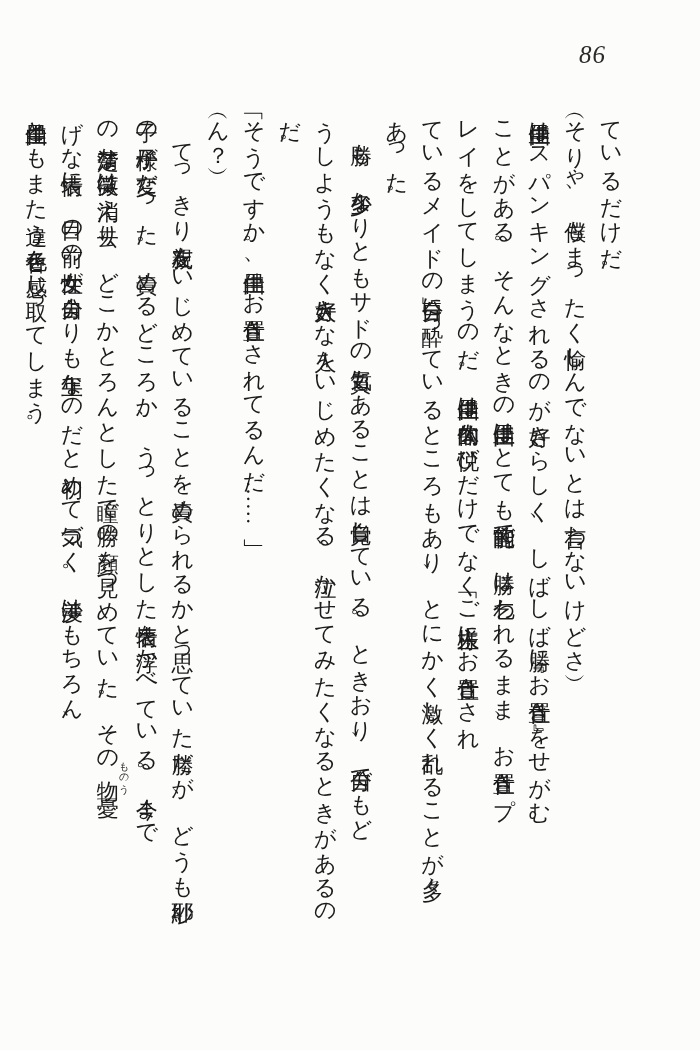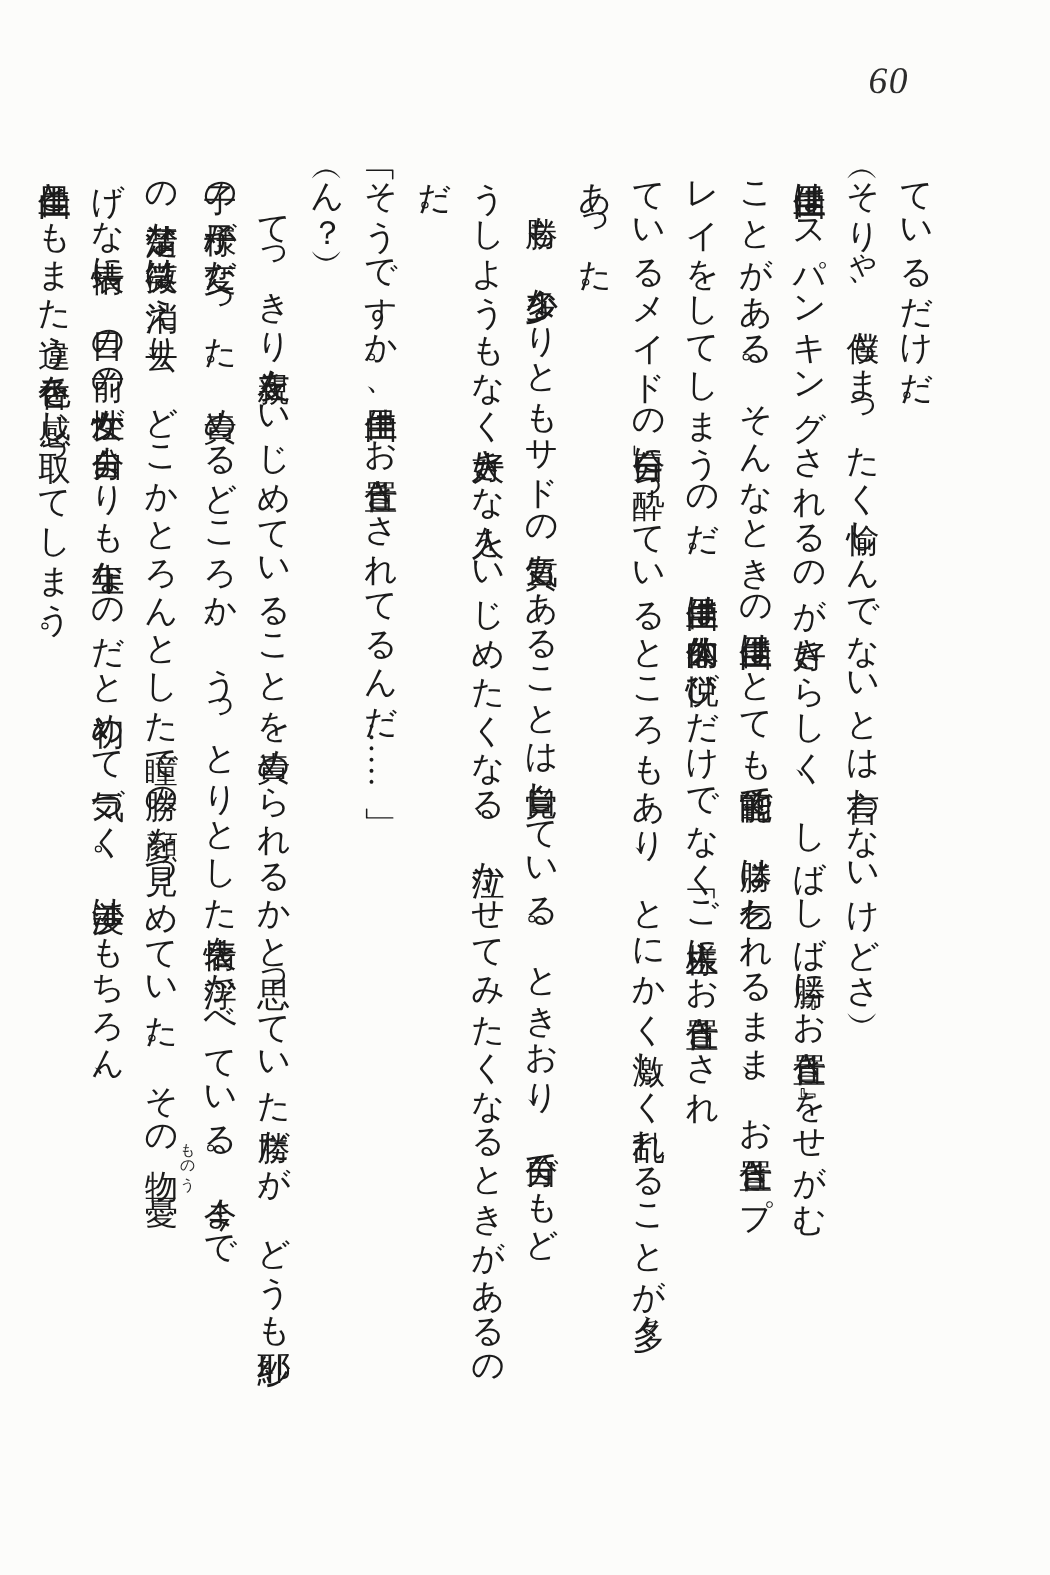--- a/index.html
+++ b/index.html
@@ -52,21 +52,21 @@
   rt {
     font-size: 10px;
     letter-spacing: 0;
     color: #2b2b2b;
   }
 </style>
 </head>
 <body>
 
 <div class="page">
-  <div class="pagenum">60</div>
+  <div class="pagenum">86</div>
   <div class="text-block">
       <div class="line">ているだけだ。</div>
       <div class="line">（そりゃ、僕もまったく愉しんでないとは言わないけどさ）</div>
       <div class="line">由佳里はスパンキングされるのが好きらしく、しばしば勝に『お仕置き』をせがむ</div>
       <div class="line">ことがある。そんなときの由佳里はとても官能的で、勝は乞われるまま、お仕置きプ</div>
       <div class="line">レイをしてしまうのだ。由佳里は肉体的な悦びだけでなく「ご主人様にお仕置きされ</div>
       <div class="line">ているメイドの自分」に酔っているところもあり、とにかく激しく乱れることが多々</div>
       <div class="line">あった。</div>
       <div class="line indent">勝も、多少なりともサドの気質もあることは自覚している。ときおり、自分でもど</div>
       <div class="line">うしようもなく大好きな人をいじめたくなる、泣かせてみたくなるときがあるのだ。</div>

